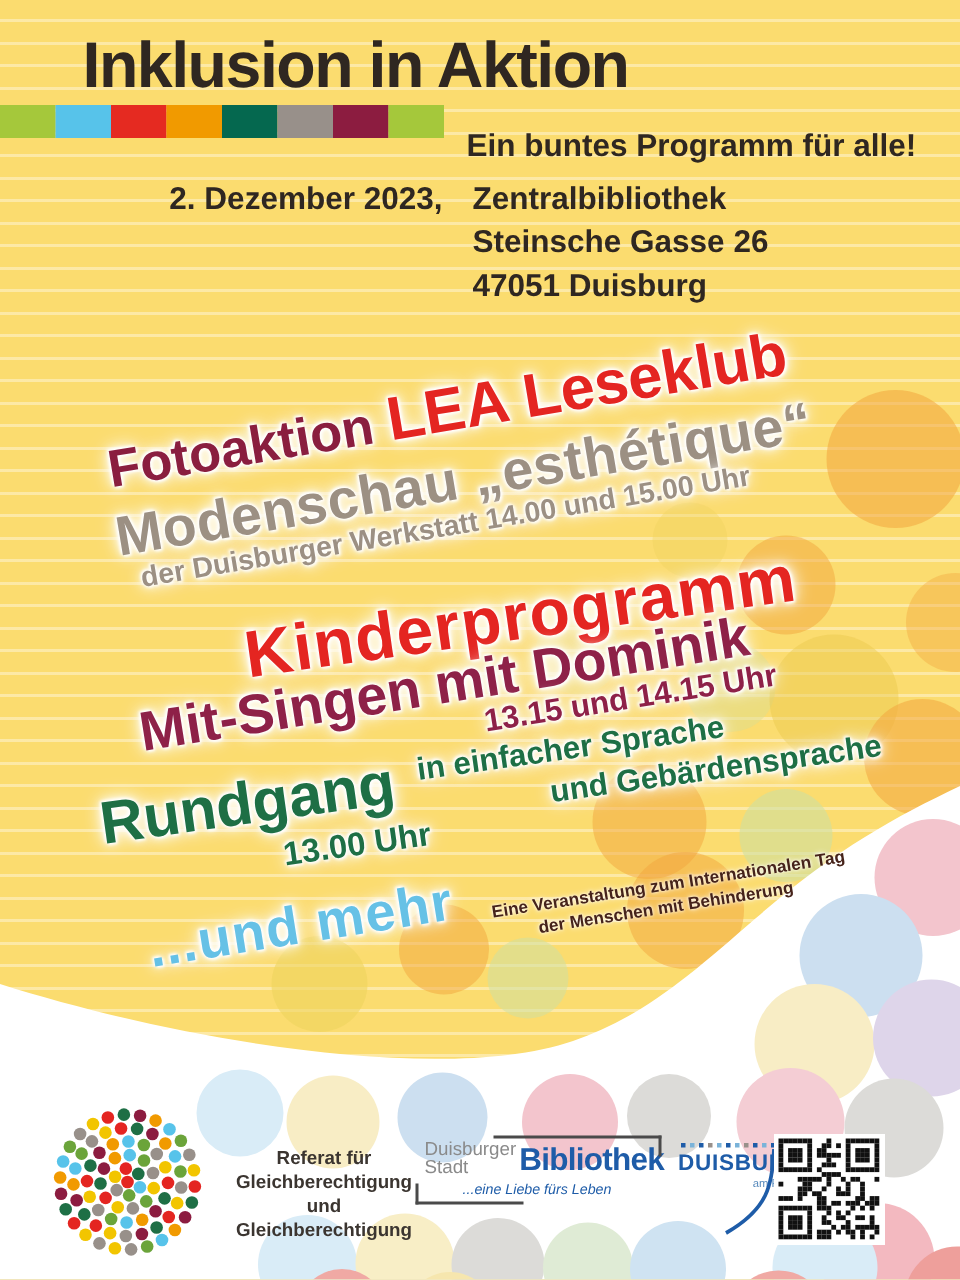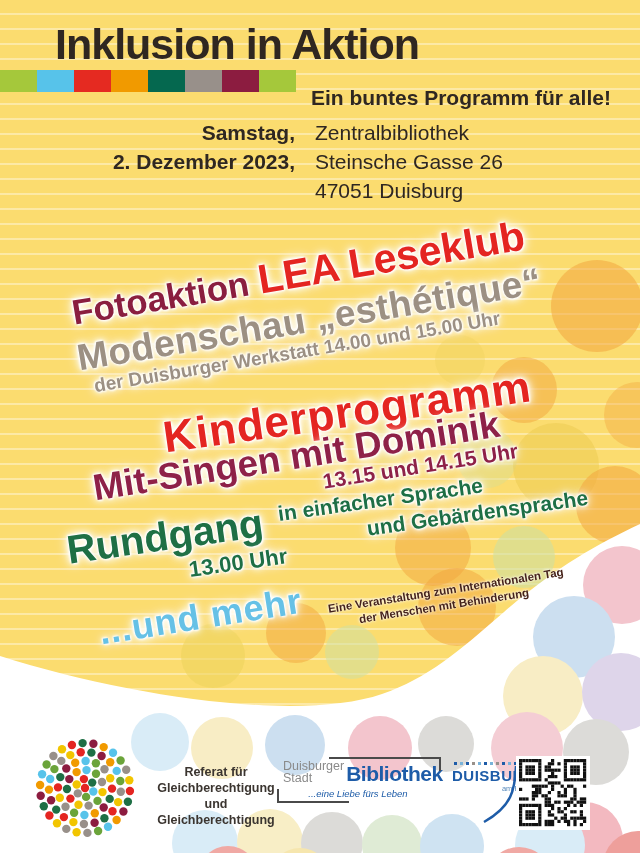--- a/index.html
+++ b/index.html
@@ -20,21 +20,21 @@
     letter-spacing:-1px;color:var(--title-dark,#2f2721);white-space:nowrap;}
   .stripe{position:absolute;left:0;top:70px;width:296px;height:22px;display:flex;}
   .stripe-seg{flex:1 1 auto;height:100%;}
   .subtitle{position:absolute;left:311px;top:86px;font-size:21px;font-weight:bold;
     color:var(--title-dark,#2f2721);white-space:nowrap;}
 
   
   .date-block{position:absolute;left:40px;top:118px;width:255px;text-align:right;
     font-size:21px;font-weight:bold;line-height:29px;color:var(--title-dark,#2f2721);}
   .venue-block{position:absolute;left:315px;top:118px;font-size:21px;line-height:29px;
-    color:var(--title-dark,#2f2721);}
+    color:var(--title-dark,#2f2721);font-weight:bold;}
 
   
   .prog{position:absolute;white-space:nowrap;font-weight:bold;
     text-shadow:0 0 3px #fff,0 0 6px #fff,0 0 10px #fff,1px 1px 2px #fff,-1px -1px 2px #fff,0 0 14px #fff;}
   .p-foto{left:72px;top:288px;transform:rotate(-9.5deg);transform-origin:0 50%;}
   .p-foto .pfx{font-size:35px;color:var(--maroon,#8a1e3f);}
   .p-foto .hl{font-size:41px;color:var(--red,#e42521);margin-left:10px;}
   .p-moden{left:74px;top:338px;transform:rotate(-9.5deg);transform-origin:0 0;}
   .p-moden .m1{font-size:37px;color:var(--gray,#9c9083);letter-spacing:.5px;}
   .p-moden .m2{font-size:19px;color:var(--gray,#9c9083);padding-left:12px;margin-top:-2px;}
@@ -139,21 +139,20 @@
         <div class="stripe-seg" style="background: rgb(229, 42, 33);"></div>
         <div class="stripe-seg" style="background: rgb(241, 154, 0);"></div>
         <div class="stripe-seg" style="background: rgb(5, 104, 79);"></div>
         <div class="stripe-seg" style="background: rgb(152, 144, 138);"></div>
         <div class="stripe-seg" style="background: rgb(140, 28, 64);"></div>
         <div class="stripe-seg" style="background: rgb(165, 200, 59);"></div>
       </div>
     <div class="subtitle">Ein buntes Programm für alle!</div>
 
     <div class="date-block">
-      <div>Samstag,</div>
       <div>2. Dezember 2023,</div>
     </div>
     <div class="venue-block">
       <div>Zentralbibliothek</div>
       <div>Steinsche Gasse 26</div>
       <div>47051 Duisburg</div>
     </div>
 
     <div class="prog p-foto">
       <span class="pfx">Fotoaktion</span><span class="hl">LEA Leseklub</span>

